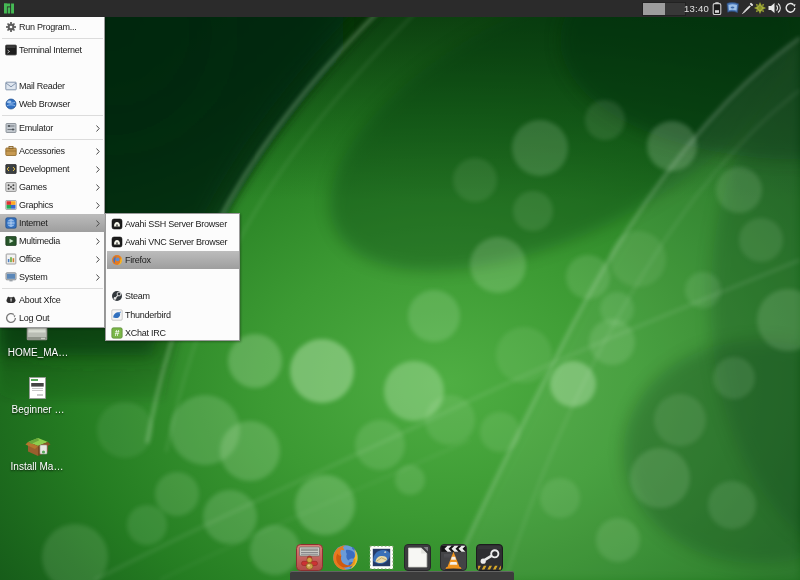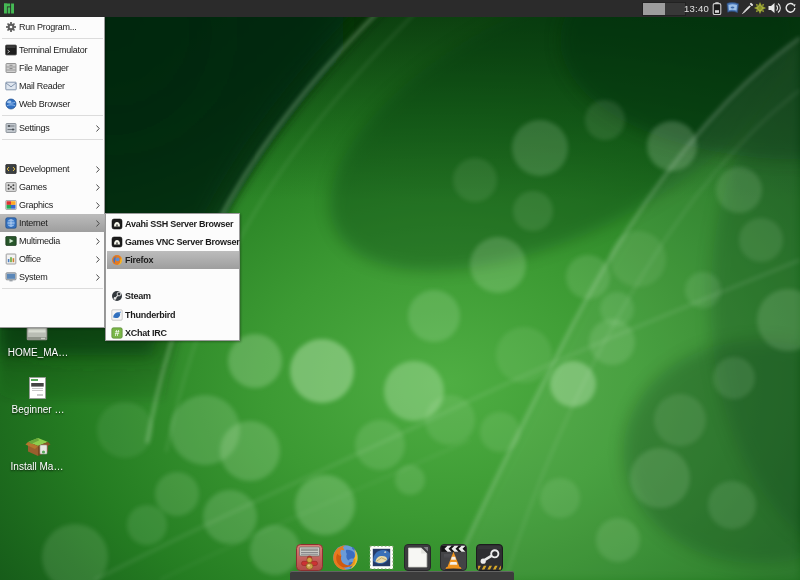--- a/index.html
+++ b/index.html
@@ -17,21 +17,21 @@
 #menu{position:absolute;left:0;top:17px;width:105px;height:311px;background:#fcfcfc;border-right:1px solid #9a9a9a;border-bottom:1px solid #9a9a9a;box-sizing:border-box;box-shadow:1px 1px 2px rgba(0,0,0,0.3);}
 .mi{position:absolute;left:0;width:105px;height:18px;font-size:9px;letter-spacing:-0.25px;color:#1a1a1a;}
 .mi .ic{position:absolute;left:5px;top:3px;width:12px;height:12px;}
 .mi .tx{position:absolute;left:19px;top:0;line-height:18px;white-space:nowrap;text-align:right;}
 .mi .ar{position:absolute;right:5px;top:5.5px;width:4px;height:7px;}
 .msep{position:absolute;left:2px;width:101px;height:1px;background:#dcdcdc;}
 .hl{background:linear-gradient(#bcbcbc,#9e9e9e);}
 #submenu{position:absolute;left:105px;top:213px;width:135px;height:128px;background:#fcfcfc;border:1px solid #9a9a9a;box-sizing:border-box;box-shadow:1px 1px 2px rgba(0,0,0,0.3);}
 .si{position:absolute;left:1px;width:132px;height:18px;font-size:9px;letter-spacing:-0.25px;color:#1a1a1a;}
 .si .ic{position:absolute;left:4px;top:3px;width:12px;height:12px;}
-.si .tx{position:absolute;left:18px;top:0;line-height:18px;white-space:nowrap;font-weight:bold;}
+.si .tx{position:absolute;left:18px;top:0;line-height:18px;white-space:nowrap;}
 
 .dlabel{position:absolute;color:#fff;font-size:10px;text-align:center;text-shadow:0 1px 2px rgba(0,0,0,0.85);white-space:nowrap;}
 
 #dockbar{position:absolute;left:290px;top:571px;width:224px;height:9px;background:#3c3c3c;border-top:1px solid #636363;border-radius:2px 2px 0 0;}
 .dock{position:absolute;top:544px;width:27px;height:27px;}
 </style>
 </head>
 <body>
 <div id="desk">
 
@@ -318,31 +318,21 @@
         </svg>
         <span class="tx">Run Program...</span>
       </div>
 <div class="msep" style="top:21px"></div>
 <div class="mi" style="top:24px">
         <svg class="ic" viewBox="0 0 12 12">
           <rect x="0.5" y="1" width="11" height="10" rx="1.2" fill="#1d1d1d" stroke="#555" stroke-width="0.8"></rect>
           <rect x="1.5" y="2" width="9" height="2" fill="#3a3a3a"></rect>
           <path d="M2.5 6 L4.5 7.5 L2.5 9" stroke="#ddd" stroke-width="0.8" fill="none"></path>
         </svg>
-        <span class="tx">Terminal Emulator</span>
-      </div>
-<div class="mi" style="top:42px">
-        <svg class="ic" viewBox="0 0 12 12">
-          <rect x="1" y="1.5" width="10" height="9" rx="0.8" fill="#cfcfcf" stroke="#808080" stroke-width="0.8"></rect>
-          <line x1="1.5" y1="5" x2="10.5" y2="5" stroke="#808080" stroke-width="0.7"></line>
-          <line x1="1.5" y1="8" x2="10.5" y2="8" stroke="#808080" stroke-width="0.7"></line>
-          <rect x="4.5" y="2.8" width="3" height="1" fill="#8a8a8a"></rect>
-          <rect x="4.5" y="6" width="3" height="1" fill="#8a8a8a"></rect>
-        </svg>
-        <span class="tx">File Manager</span>
+        <span class="tx">Terminal Internet</span>
       </div>
 <div class="mi" style="top:60px">
         <svg class="ic" viewBox="0 0 12 12">
           <rect x="0.8" y="2.2" width="10.4" height="7.6" rx="0.6" fill="#dfe6ef" stroke="#6b7f9a" stroke-width="0.8"></rect>
           <path d="M1 3 L6 6.8 L11 3" stroke="#6b7f9a" stroke-width="0.8" fill="none"></path>
         </svg>
         <span class="tx">Mail Reader</span>
       </div>
 <div class="mi" style="top:78px">
         <svg class="ic" viewBox="0 0 12 12">
@@ -356,26 +346,37 @@
       </div>
 <div class="msep" style="top:98px"></div>
 <div class="mi" style="top:102px">
         <svg class="ic" viewBox="0 0 12 12">
           <rect x="1" y="1.5" width="10" height="9" rx="0.8" fill="#c2c8ce" stroke="#7d858d" stroke-width="0.8"></rect>
           <line x1="2.5" y1="4" x2="9.5" y2="4" stroke="#70777e" stroke-width="1"></line>
           <circle cx="4" cy="4" r="1.1" fill="#4a5056"></circle>
           <line x1="2.5" y1="7.5" x2="9.5" y2="7.5" stroke="#70777e" stroke-width="1"></line>
           <circle cx="8" cy="7.5" r="1.1" fill="#4a5056"></circle>
         </svg>
-        <span class="tx">Settings</span>
+        <span class="tx">Emulator</span>
         <svg class="ar" viewBox="0 0 4 7">
           <polyline points="0.5,0.5 3.2,3.5 0.5,6.5" fill="none" stroke="#4a4a4a" stroke-width="1"></polyline>
         </svg>
       </div>
 <div class="msep" style="top:122px"></div>
+<div class="mi" style="top:125px">
+        <svg class="ic" viewBox="0 0 12 12">
+          <rect x="0.8" y="3" width="10.4" height="7.5" rx="0.8" fill="#c79a52" stroke="#8a6426" stroke-width="0.8"></rect>
+          <rect x="4" y="1.5" width="4" height="2.2" fill="none" stroke="#8a6426" stroke-width="0.9"></rect>
+          <line x1="0.8" y1="6" x2="11.2" y2="6" stroke="#8a6426" stroke-width="0.7"></line>
+        </svg>
+        <span class="tx">Accessories</span>
+        <svg class="ar" viewBox="0 0 4 7">
+          <polyline points="0.5,0.5 3.2,3.5 0.5,6.5" fill="none" stroke="#4a4a4a" stroke-width="1"></polyline>
+        </svg>
+      </div>
 <div class="mi" style="top:161px">
         <svg class="ic" viewBox="0 0 12 12">
           <rect x="0.8" y="1.5" width="10.4" height="9" rx="1" fill="#d8d8d8" stroke="#888" stroke-width="0.8"></rect>
           <circle cx="3.6" cy="4.2" r="1" fill="#444"></circle>
           <circle cx="8.4" cy="4.2" r="1" fill="#444"></circle>
           <circle cx="3.6" cy="7.8" r="1" fill="#444"></circle>
           <circle cx="8.4" cy="7.8" r="1" fill="#444"></circle>
           <circle cx="6" cy="6" r="1" fill="#444"></circle>
         </svg>
         <span class="tx">Games</span>
@@ -445,37 +446,54 @@
           <rect x="1" y="1.8" width="10" height="7" rx="0.8" fill="#cdd2d6" stroke="#70777e" stroke-width="0.8"></rect>
           <rect x="2" y="2.8" width="8" height="5" fill="#5a87b8"></rect>
           <rect x="4.4" y="9" width="3.2" height="1.4" fill="#9aa1a8"></rect>
         </svg>
         <span class="tx">System</span>
         <svg class="ar" viewBox="0 0 4 7">
           <polyline points="0.5,0.5 3.2,3.5 0.5,6.5" fill="none" stroke="#4a4a4a" stroke-width="1"></polyline>
         </svg>
       </div>
 <div class="msep" style="top:271px"></div>
+<div class="mi" style="top:274px">
+        <svg class="ic" viewBox="0 0 12 12">
+          <path d="M1.5 6.5 C1.5 4 3.5 3.2 6 3.2 C8.5 3.2 10.5 4 10.5 6.2 C10.5 8.4 8.8 9 6.6 9 L5 9 C3 9 1.5 8.4 1.5 6.5 Z" fill="#2e2e2e"></path>
+          <circle cx="3.6" cy="3.9" r="1.2" fill="#2e2e2e"></circle>
+          <circle cx="8.4" cy="3.9" r="1.2" fill="#2e2e2e"></circle>
+          <rect x="5.6" y="4.6" width="0.9" height="3" fill="#fff"></rect>
+          <rect x="5.6" y="4.6" width="0.9" height="0.9" fill="#fff"></rect>
+        </svg>
+        <span class="tx">About Xfce</span>
+      </div>
+<div class="mi" style="top:292px">
+        <svg class="ic" viewBox="0 0 12 12">
+          <path d="M8.8 2.6 A4.4 4.4 0 1 0 10.4 6" stroke="#777" stroke-width="1.3" fill="none"></path>
+          <polygon points="10.4,3.2 8.2,3.4 9.8,5.4" fill="#777"></polygon>
+        </svg>
+        <span class="tx">Log Out</span>
+      </div>
 </div>
 <div id="submenu">
 <div class="si " style="top:1px">
         <svg class="ic" viewBox="0 0 12 12">
           <rect x="1" y="1" width="10" height="10" rx="2" fill="#1c1c1c" stroke="#000" stroke-width="0.5"></rect>
           <path d="M3 8.5 C3 5.5 4.2 4 6 4 C7.8 4 9 5.5 9 8.5 Z" fill="#f5f5ea"></path>
           <rect x="5.4" y="6.4" width="1.2" height="2.1" fill="#1c1c1c"></rect>
         </svg>
         <span class="tx">Avahi SSH Server Browser</span>
       </div>
 <div class="si " style="top:19px">
         <svg class="ic" viewBox="0 0 12 12">
           <rect x="1" y="1" width="10" height="10" rx="2" fill="#1c1c1c" stroke="#000" stroke-width="0.5"></rect>
           <path d="M3 8.5 C3 5.5 4.2 4 6 4 C7.8 4 9 5.5 9 8.5 Z" fill="#f5f5ea"></path>
           <rect x="5.4" y="6.4" width="1.2" height="2.1" fill="#1c1c1c"></rect>
         </svg>
-        <span class="tx">Games VNC Server Browser</span>
+        <span class="tx">Avahi VNC Server Browser</span>
       </div>
 <div class="si hl" style="top:37px">
         <svg class="ic" viewBox="0 0 12 12">
           <circle cx="6" cy="6" r="5" fill="#e87a1e"></circle>
           <path d="M 5.8,2.2 C 3.8,2.6 2.6,4 2.4,5.8 C 2.3,7.4 3,8.8 4.4,9.6 C 3.6,8.2 3.7,6.7 4.6,5.6 C 4,4.4 4.4,3.1 5.8,2.2 Z" fill="#3a70c8"></path>
           <circle cx="6.6" cy="5.4" r="1.9" fill="#5a90d8"></circle>
           <path d="M 9.8,2.8 C 11,4.4 11.3,6.6 10.4,8.5 C 9.7,9.9 8.4,10.8 6.8,11 C 8.6,9.8 9.5,8.2 9.4,6.2 C 10,5.1 10.1,3.9 9.8,2.8 Z" fill="#f5c028"></path>
         </svg>
         <span class="tx">Firefox</span>
       </div>

